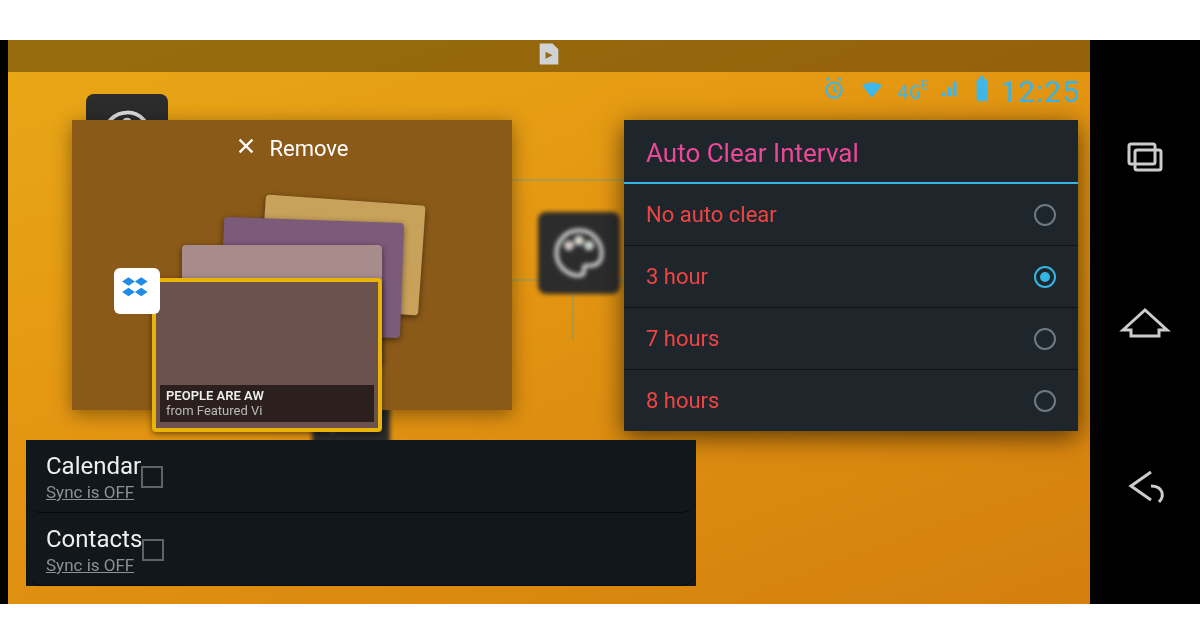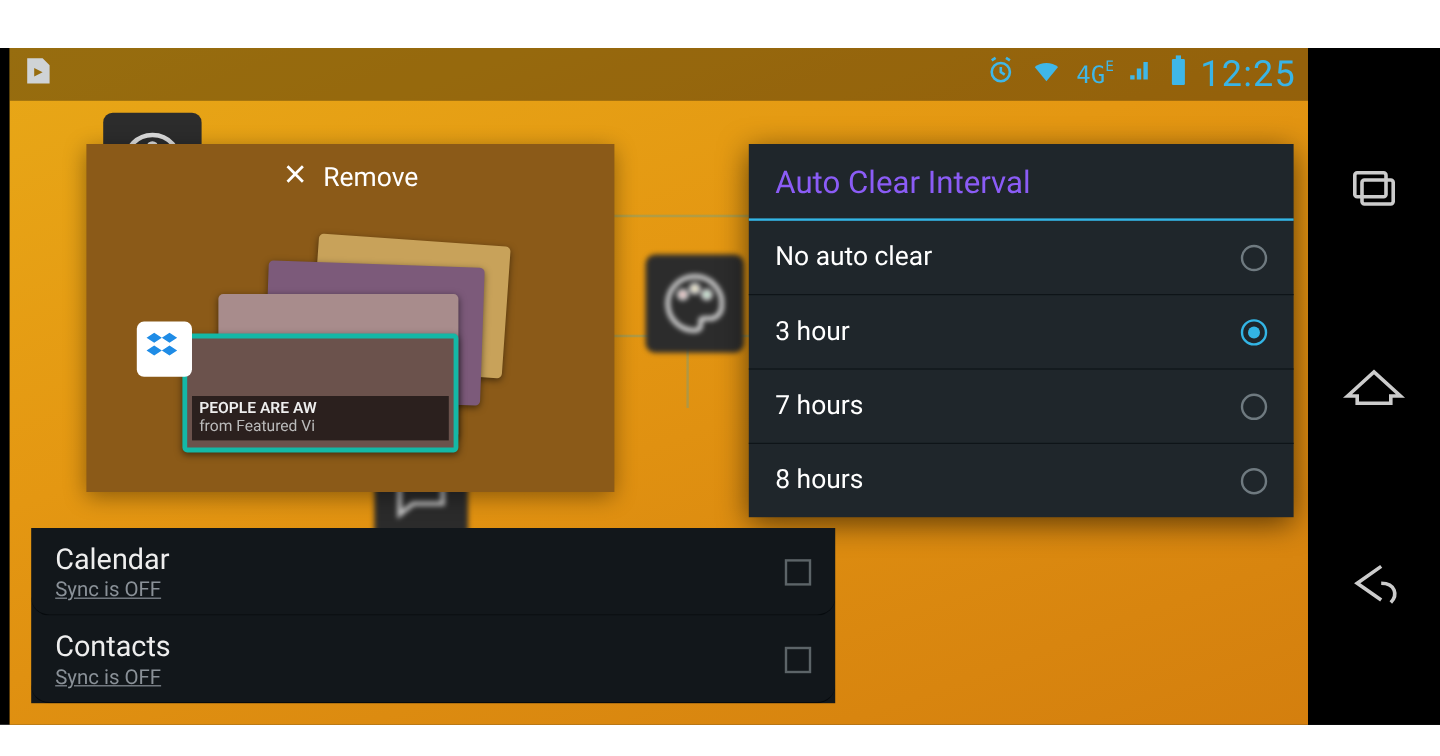--- a/index.html
+++ b/index.html
@@ -25,27 +25,28 @@
     top: 0;
     width: 1082px;
     height: 564px;
     background: linear-gradient(160deg, #e8a817 0%, #e49712 40%, #d47f0e 100%);
     overflow: hidden;
   }
   
   .status-bar {
     position: absolute;
     top: 0; left: 0; right: 0;
-    height: 44px;
+    height: 32px;
     background: rgba(0,0,0,0.35);
     display: flex;
     align-items: center;
     color: #3fb7e8;
     font-size: 24px;
     padding: 0 10px;
+    flex-direction: column;
   }
   .status-left { flex: 0 0 auto; display:flex; align-items:center; }
   .status-right { margin-left: auto; display: flex; align-items: center; gap: 10px; }
   .clock { font-size: 30px; letter-spacing: 1px; color:#39b4e6; font-weight:400;}
   .nav-bar {
     position: absolute;
     right: 0;
     top: 0;
     width: 110px;
     height: 564px;
@@ -86,23 +87,23 @@
   }
   .card {
     position:absolute;
     border-radius: 4px;
     box-shadow: 0 2px 6px rgba(0,0,0,0.5);
   }
   .card.c1 { left:100px; top:0; width:160px; height:110px; background:#c8a25a; transform:rotate(4deg);}
   .card.c2 { left:60px; top:20px; width:180px; height:115px; background:#7c5a7a; transform:rotate(2deg);}
   .card.c3 { left:20px; top:45px; width:200px; height:120px; background:#a88c8c; }
   .card.front {
-    left:-10px; top:78px; width:230px; height:99px;
+    left:-10px; top:78px; width:230px; height:154px;
     background:#6b524c;
-    border:4px solid #14b8a6;
+    border:4px solid #eab308;
     overflow:hidden;
     color:#fff;
     font-size:12px;
   }
   .card.front .bar {
     position:absolute; left:4px; bottom:6px; right:4px;
     background: rgba(0,0,0,0.6);
     padding:4px 6px;
     font-size:13px;
     line-height:1.1;
@@ -139,34 +140,34 @@
   
   .dialog {
     position:absolute;
     left:616px; top:80px;
     width:454px;
     background:#1f262b;
     box-shadow: 0 6px 24px rgba(0,0,0,0.6);
     color:#e6e6e6;
   }
   .dialog-title {
-    color:#8b5cf6;
+    color:#ec4899;
     font-size:26px;
     padding:18px 22px 14px;
     border-bottom:2px solid #33b5e5;
     font-weight:400;
   }
   .dialog-row {
     display:flex;
     align-items:center;
     justify-content:space-between;
     padding:18px 22px;
     border-bottom:1px solid #0e1418;
     font-size:22px;
-    color:#ffffff;
+    color:#ef4444;
   }
   .radio {
     width:22px; height:22px; border:2px solid #6f7a80; border-radius:50%;
     position:relative;
   }
   .radio.selected { border-color:#33b5e5; }
   .radio.selected::after {
     content:""; position:absolute; left:4px; top:4px; width:10px; height:10px;
     background:#33b5e5; border-radius:50%;
   }
@@ -175,21 +176,21 @@
   .sync-panel {
     position:absolute;
     left:18px; top:400px;
     width:670px;
     background:#12171b;
     color:#eaeaea;
   }
   .sync-row {
     padding:12px 20px 10px;
     border-bottom:1px solid #060a0d;
-    display:flex; align-items:center; justify-content:space-between;border-radius:15px;
+    display:flex; align-items:center; justify-content:flex-start;border-radius:15px;
   }
   .sync-title { font-size:24px; color:#eee; }
   .sync-sub { font-size:17px; color:#8a9198; margin-top:2px;text-decoration:underline; }
   .checkbox {
     width:22px; height:22px; border:2px solid #5c6468;
   }
 
   
   .bg-lines {
     position:absolute; left:300px; top:120px; width:360px; height:260px;

